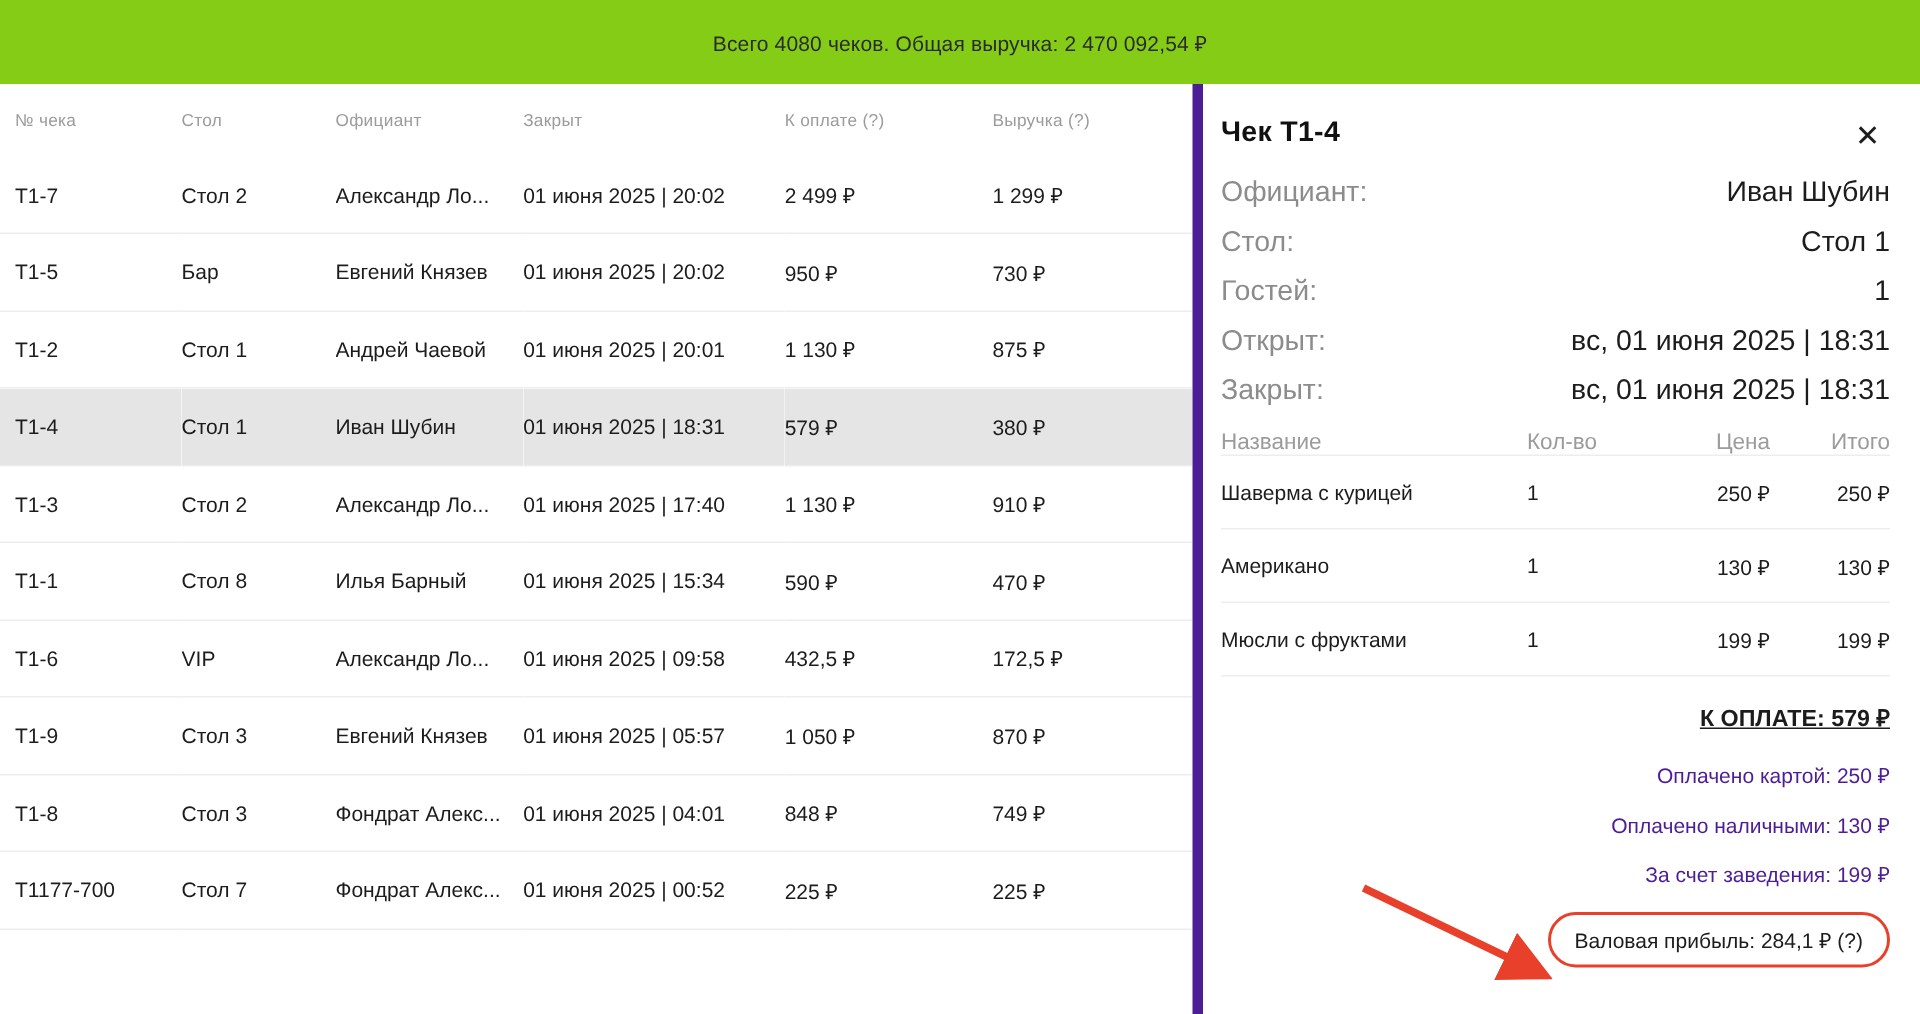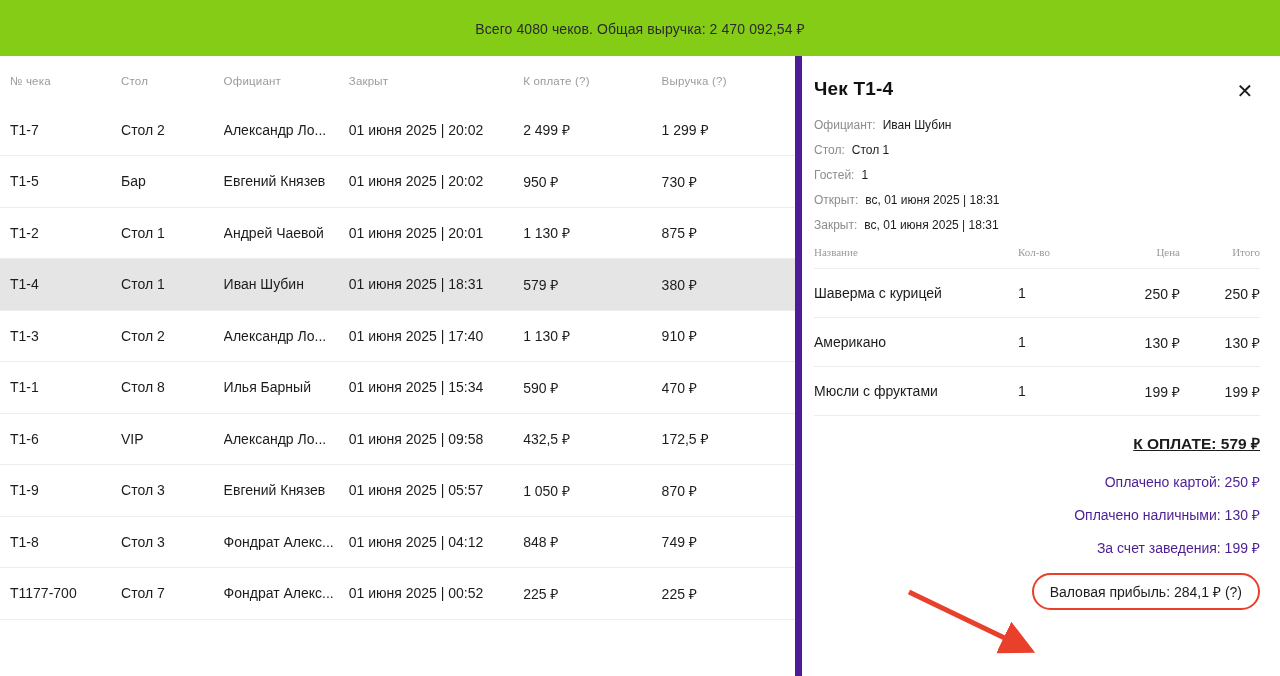--- a/index.html
+++ b/index.html
@@ -100,34 +100,33 @@
     color: #1c1c1c;
     font-size: 20px;
     line-height: 1;
     margin-right: 2px;
   }
 
   .meta { margin-top: 14px; }
   .meta-row {
     display: flex;
     align-items: baseline;
-    font-size: 12px;
+    font-size: 19px;
     margin-bottom: 11px;
+    justify-content: space-between;
   }
   .meta-label { color: #8c8c8c; margin-right: 7px; }
   .meta-value { color: #1c1c1c; }
 
   .items { margin-top: 14px; }
   .items-head {
     display: flex;
-    font-size: 11px;
+    font-size: 15px;
     color: #9b9b9b;
-    padding-bottom: 10px;
     border-bottom: 1px solid #ededed;
-    font-family: Liberation Serif, serif;
   }
   .ih-name { flex: 1; }
   .ih-qty  { width: 72px; text-align: left; }
   .ih-price{ width: 90px; text-align: right; }
   .ih-total{ width: 80px; text-align: right; }
 
   .item-row {
     display: flex;
     align-items: center;
     font-size: 14px;
@@ -253,21 +252,21 @@
             <td class="c-table">Стол 3</td>
             <td class="c-waiter">Евгений Князев</td>
             <td class="c-closed">01 июня 2025 | 05:57</td>
             <td class="c-pay">1 050 ₽</td>
             <td class="c-rev">870 ₽</td>
           </tr>
           <tr>
             <td class="c-num">T1-8</td>
             <td class="c-table">Стол 3</td>
             <td class="c-waiter">Фондрат Алекс...</td>
-            <td class="c-closed">01 июня 2025 | 04:12</td>
+            <td class="c-closed">01 июня 2025 | 04:01</td>
             <td class="c-pay">848 ₽</td>
             <td class="c-rev">749 ₽</td>
           </tr>
           <tr>
             <td class="c-num">T1177-700</td>
             <td class="c-table">Стол 7</td>
             <td class="c-waiter">Фондрат Алекс...</td>
             <td class="c-closed">01 июня 2025 | 00:52</td>
             <td class="c-pay">225 ₽</td>
             <td class="c-rev">225 ₽</td>

